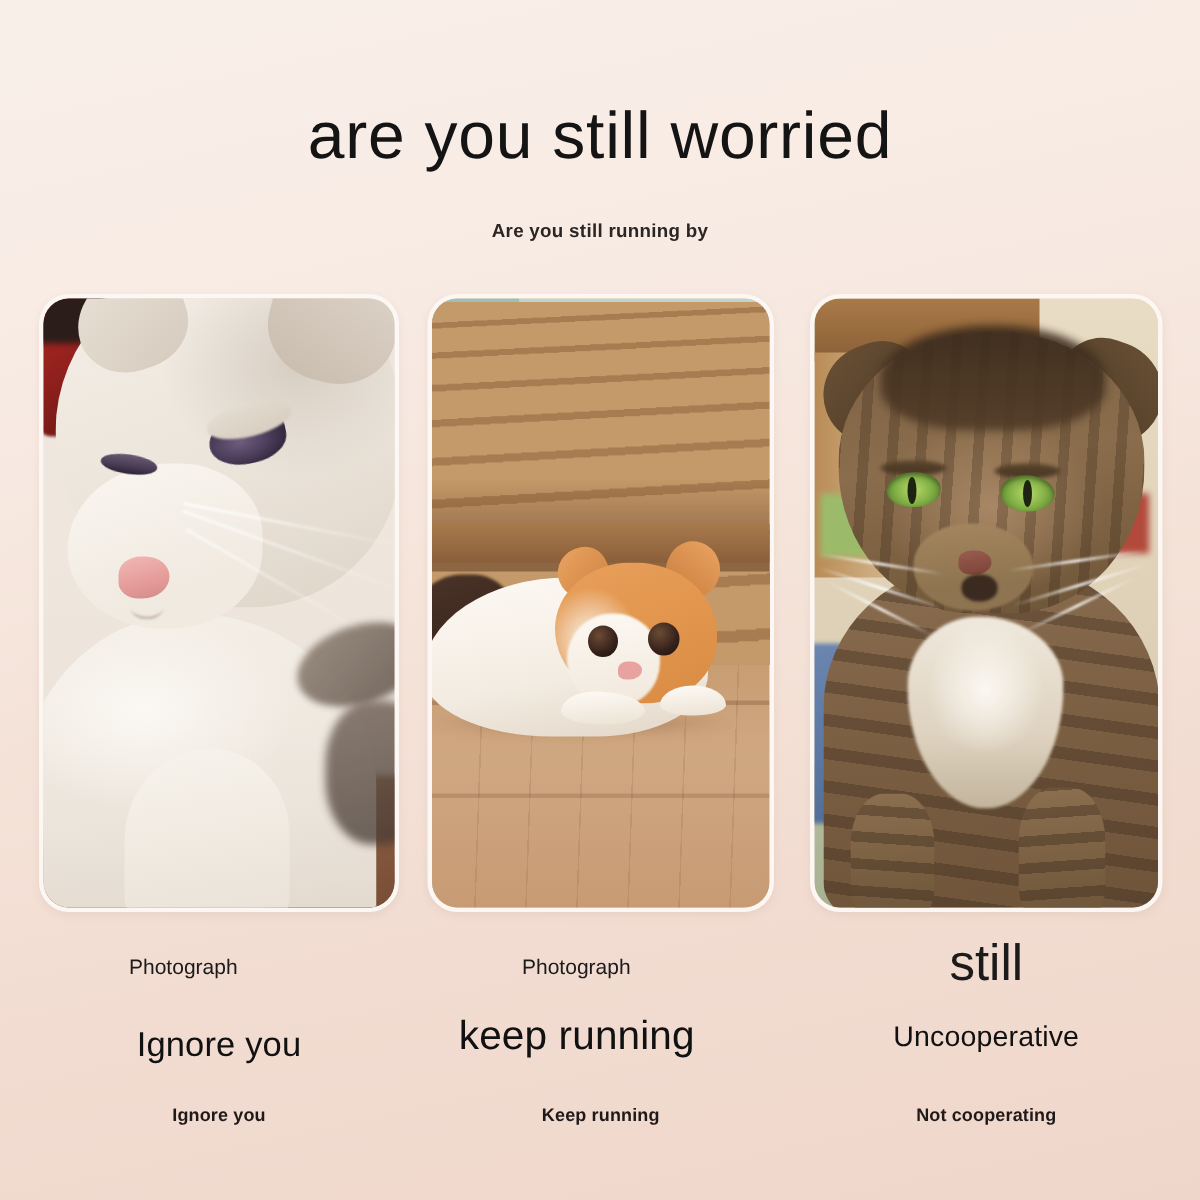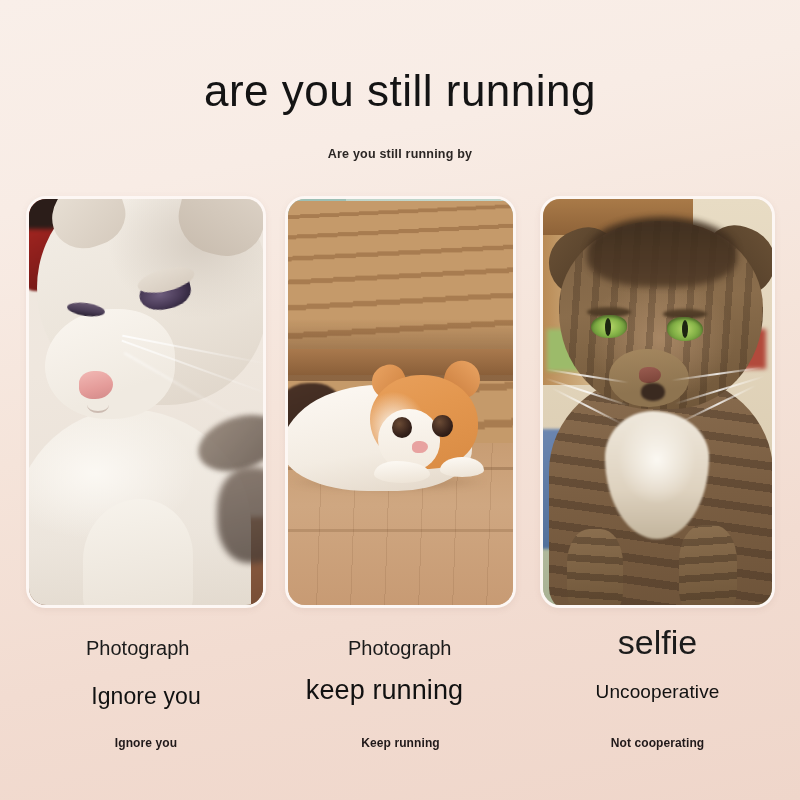--- a/index.html
+++ b/index.html
@@ -476,21 +476,21 @@
   .captions {
     position:absolute;
     top:608px; left:0; width:800px; height:192px;
   }
   .cap { position:absolute; top:0; }
   .cap-1 { left:26px;  width:240px; }
   .cap-2 { left:285px; width:231px; }
   .cap-3 { left:540px; width:235px; }
 
   .cap-kicker {
-    font-size:20px;
+    font-size:14px;
     font-weight:400;
     color:#1b1b1b;
     line-height:1.22;
     text-align:center;
   }
   .cap-main {
     font-size:23px;
     font-weight:400;
     color:#111;
     line-height:1.08;
@@ -518,21 +518,21 @@
   
   .cap-3 .cap-kicker { position:absolute; top:14px;  left:0;     width:235px; font-size:34px; text-align:center; }
   .cap-3 .cap-main   { position:absolute; top:74px;  left:0;     width:235px; font-size:19px; }
   .cap-3 .cap-sub    { position:absolute; top:128px; left:0;     width:235px; }
 </style>
 </head>
 <body>
 
 <div class="poster">
 
-  <div class="title">are you still running</div>
+  <div class="title">are you still worried</div>
   <div class="subtitle">Are you still running by</div>
 
   <div class="cards">
 
     <div class="card card-1">
       <div class="photo">
         <div class="p1-bg"></div>
         <div class="p1-red"></div>
         <div class="p1-darkcorner"></div>
         <div class="p1-brown"></div>
@@ -632,20 +632,20 @@
       <div class="cap-sub">Ignore you</div>
     </div>
 
     <div class="cap cap-2">
       <div class="cap-kicker">Photograph</div>
       <div class="cap-main">keep running</div>
       <div class="cap-sub">Keep running</div>
     </div>
 
     <div class="cap cap-3">
-      <div class="cap-kicker">selfie</div>
+      <div class="cap-kicker">still</div>
       <div class="cap-main">Uncooperative</div>
       <div class="cap-sub">Not cooperating</div>
     </div>
 
   </div>
 
 </div>
 
 </body></html>

